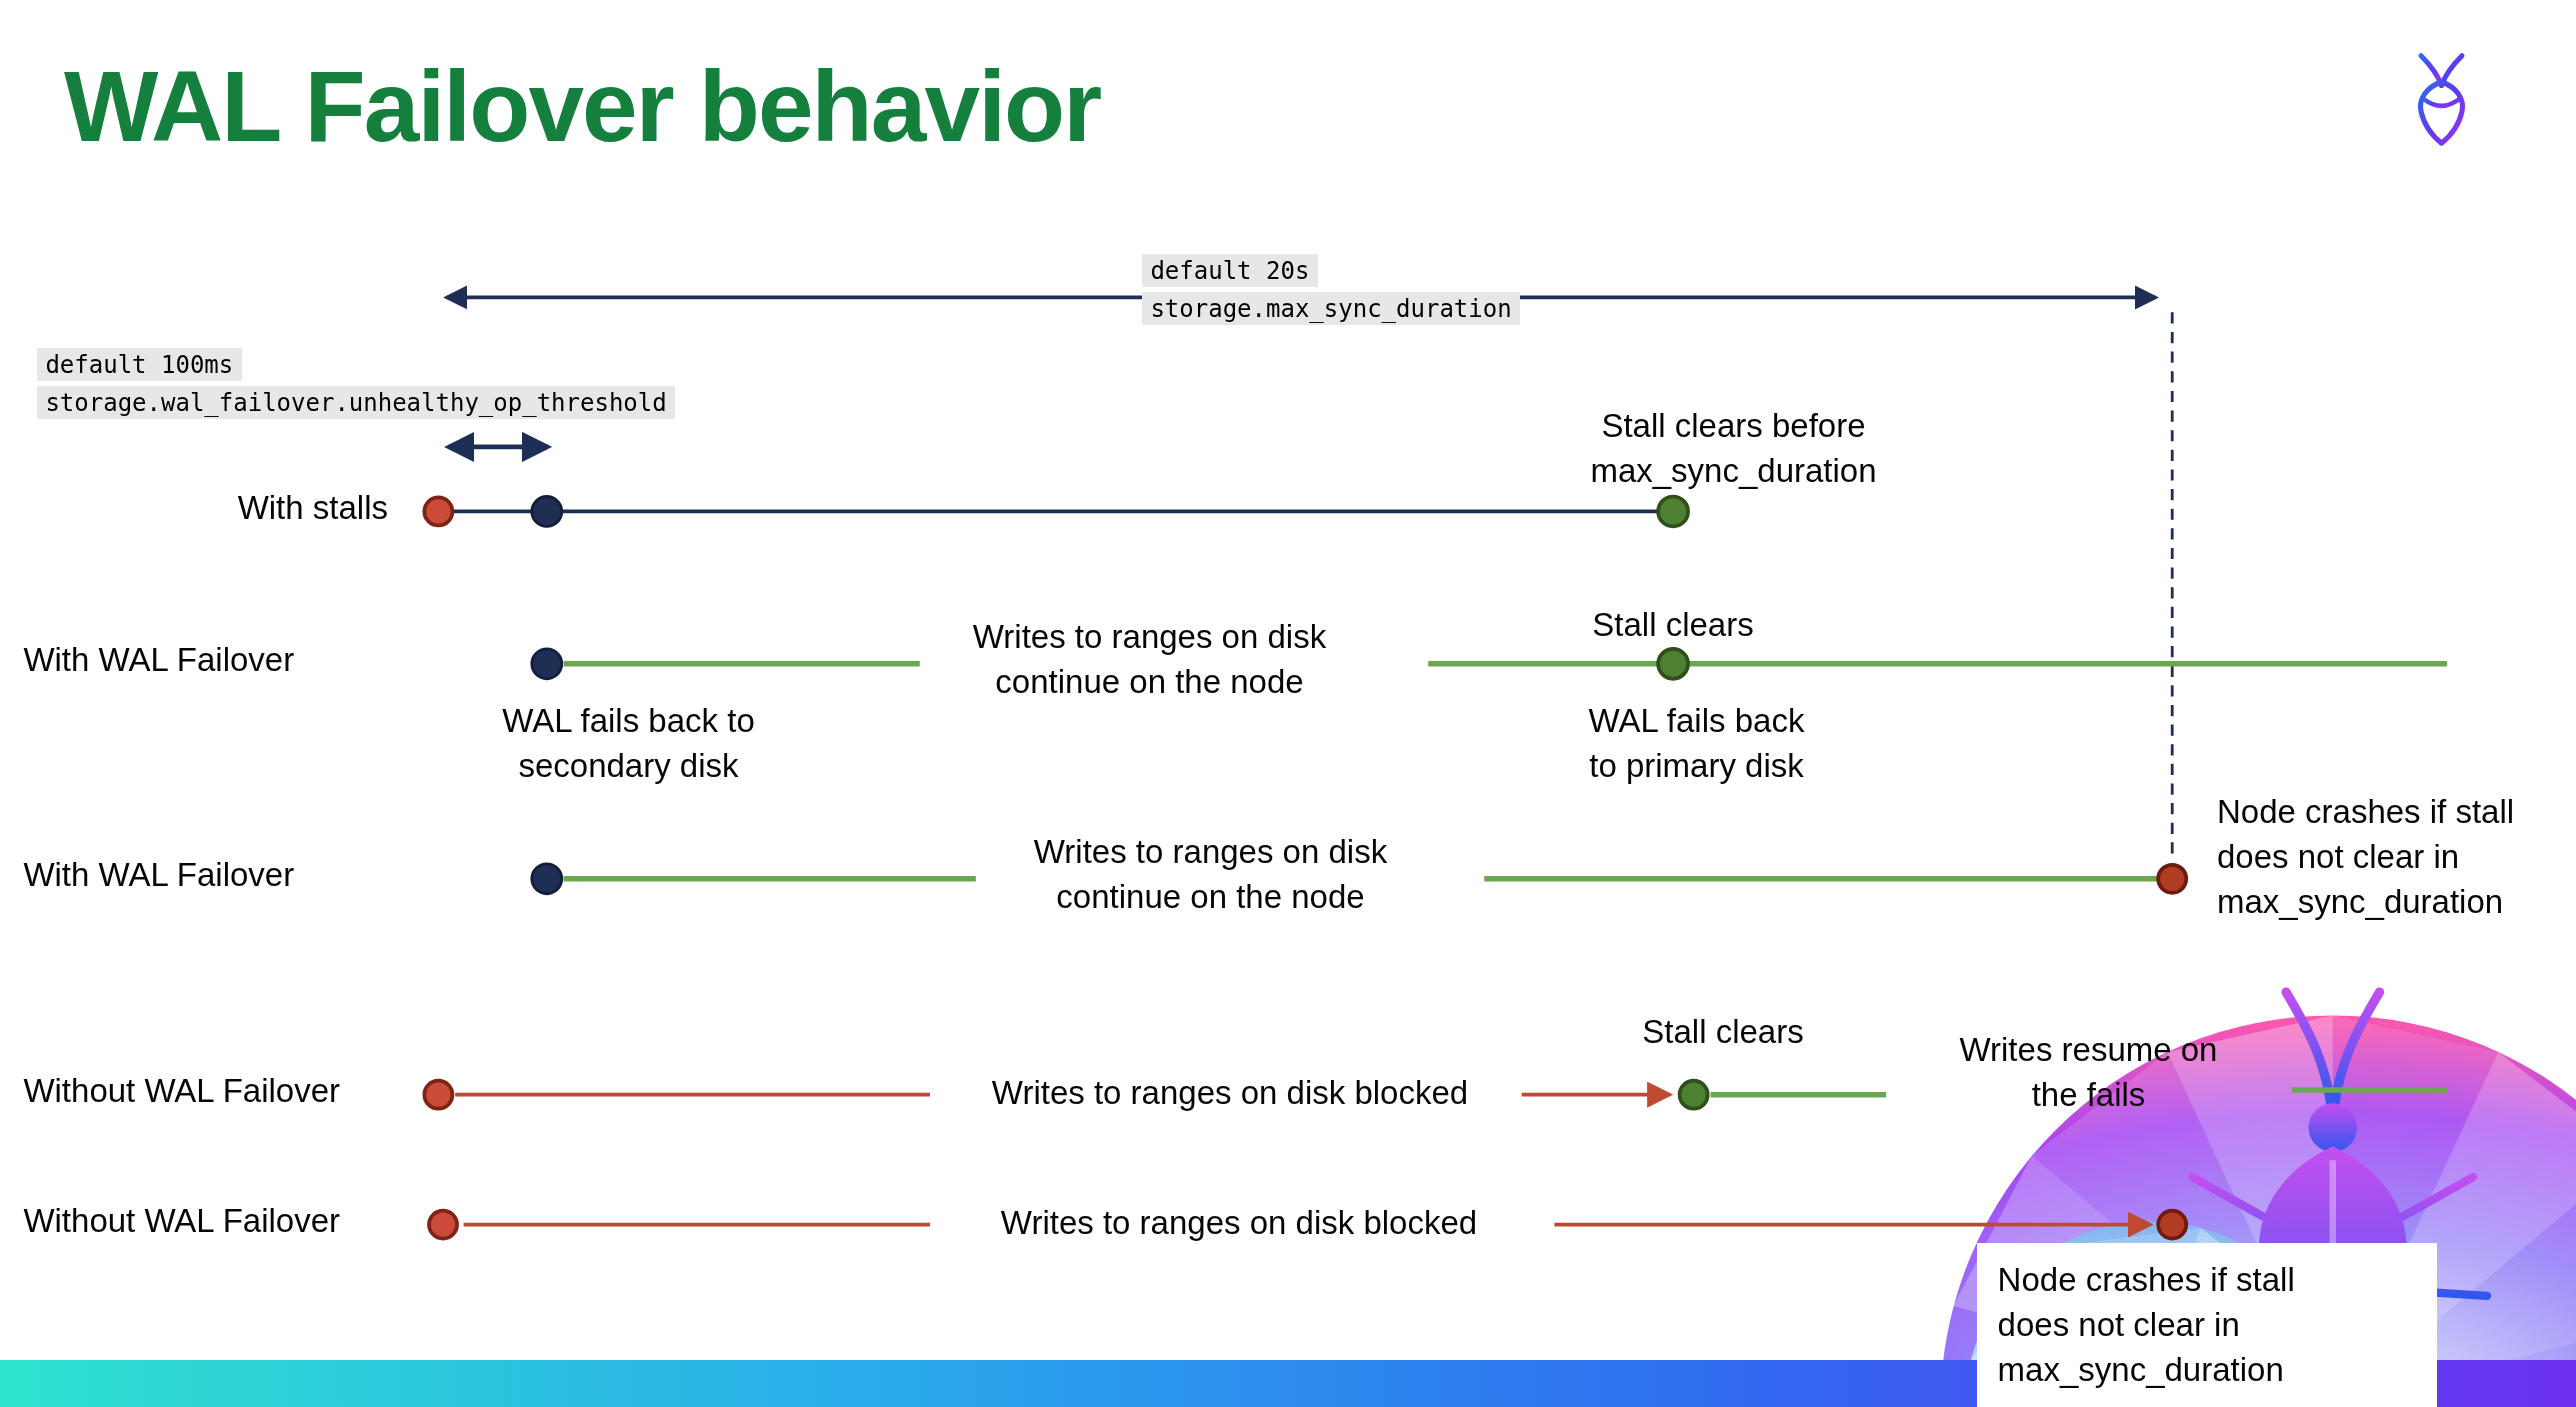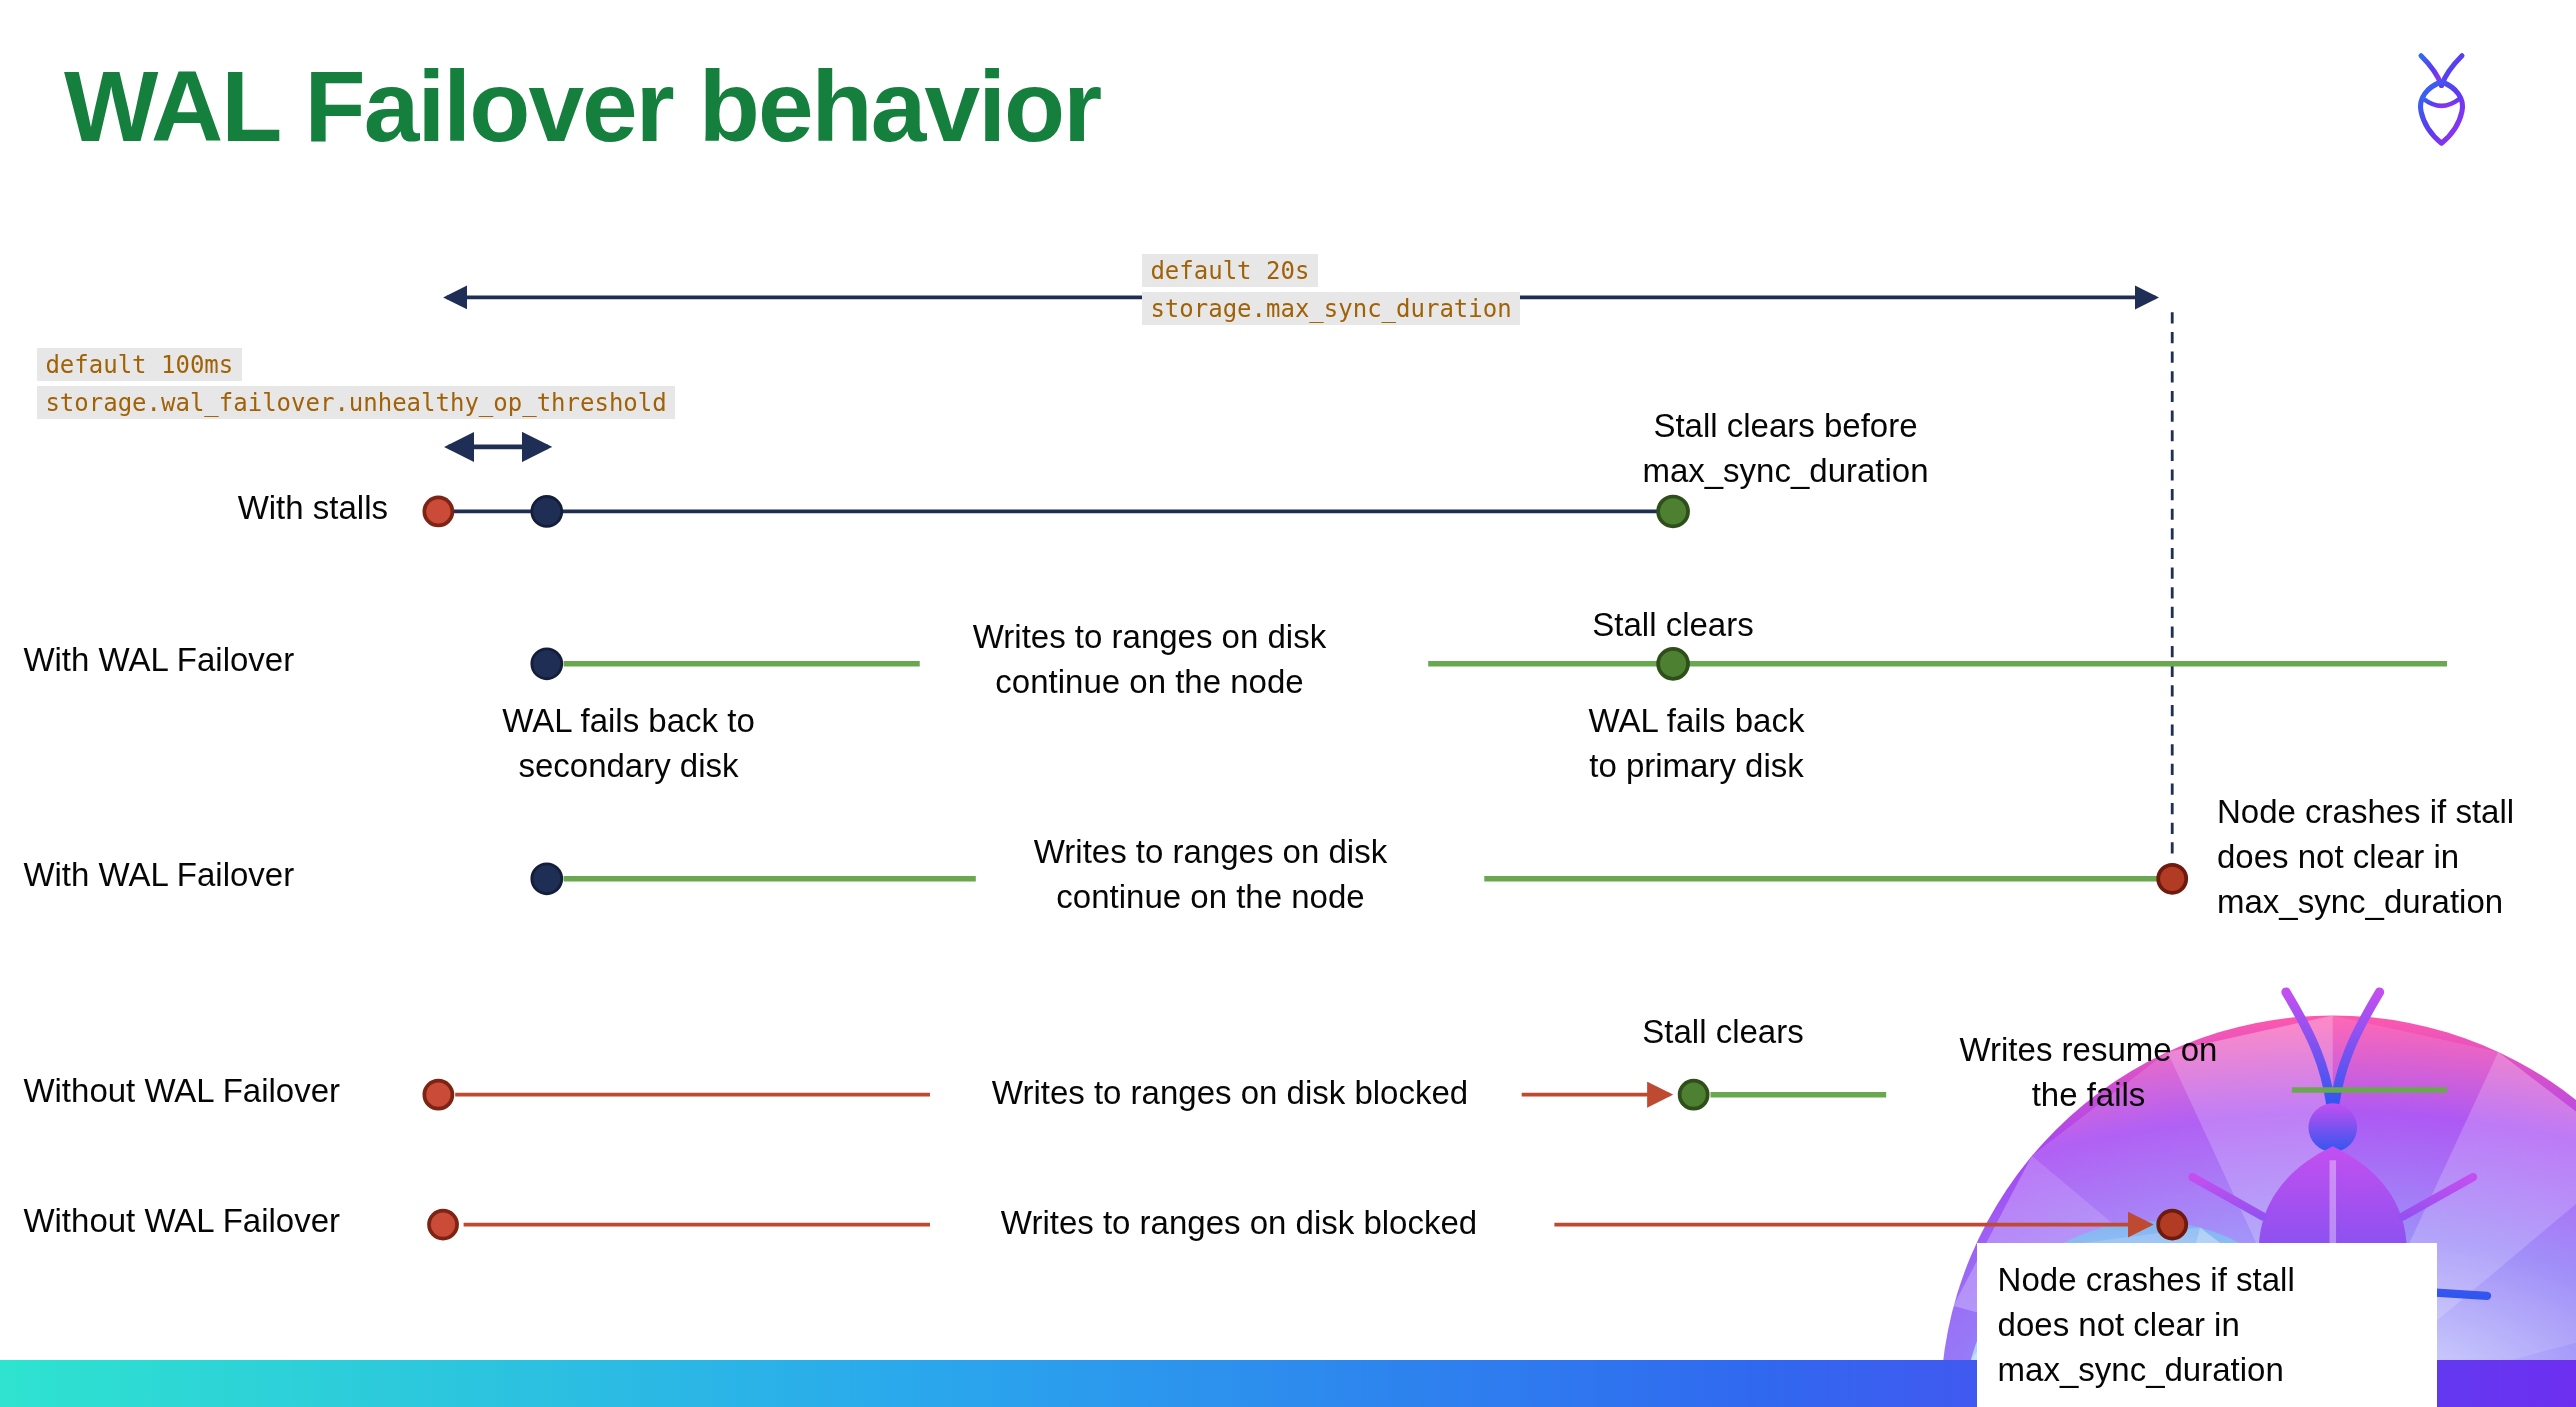--- a/index.html
+++ b/index.html
@@ -5,21 +5,21 @@
   * { margin:0; padding:0; box-sizing:border-box; }
   html, body { width:2576px; height:1408px; background:#ffffff; overflow:hidden; }
   #canvas {
     position:relative; width:2576px; height:1408px; overflow:hidden;
     background:#ffffff; font-family:"Liberation Sans", sans-serif; color:#070707;
   }
   .abs { position:absolute; }
   .title {
     font-size:100px; font-weight:700; letter-spacing:-1.9px; color:#15803d; white-space:nowrap;
   }
-  .mono-tag { font-family:"DejaVu Sans Mono", monospace; font-size:24px; color:#a16207; }
+  .mono-tag { font-family:"DejaVu Sans Mono", monospace; font-size:24px; color:#000000; }
   .mono-tag > div { line-height:1; margin-bottom:4.7px; }
   .mono-tag span { display:inline-block; background:#e7e7e7; padding:4.7px 8.4px; white-space:pre; }
   .txt { font-size:33px; line-height:1.36; color:#060606; }
   .center { text-align:center; }
   .right { text-align:right; }
   .row-label { font-size:33px; color:#060606; white-space:nowrap; }
   .crash-box { background:#ffffff; padding:15px 20.6px; }
   svg { display:block; }
 </style>
 </head>
@@ -153,21 +153,21 @@
     <div><span>default 100ms</span></div>
     <div><span>storage.wal_failover.unhealthy_op_threshold</span></div>
   </div>
 
   <div class="abs row-label right" style="left:56px; top:489px; width:332px; z-index:4;">With stalls</div>
   <div class="abs row-label" style="left:23.4px; top:641px; z-index:4;">With WAL Failover</div>
   <div class="abs row-label" style="left:23.4px; top:856px; z-index:4;">With WAL Failover</div>
   <div class="abs row-label" style="left:23.4px; top:1072px; z-index:4;">Without WAL Failover</div>
   <div class="abs row-label" style="left:23.4px; top:1202px; z-index:4;">Without WAL Failover</div>
 
-  <div class="abs txt center" style="left:1552px; top:404px; width:467px; z-index:4;">
+  <div class="abs txt center" style="left:1500px; top:404px; width:467px; z-index:4;">
     <div>Stall clears before</div>
     <div>max_sync_duration</div>
   </div>
 
   <div class="abs txt center" style="left:911px; top:615px; width:477px; z-index:4;">
     <div>Writes to ranges on disk</div>
     <div>continue on the node</div>
   </div>
 
   <div class="abs txt center" style="left:1533px; top:603px; width:280px; z-index:4;">Stall clears</div>

